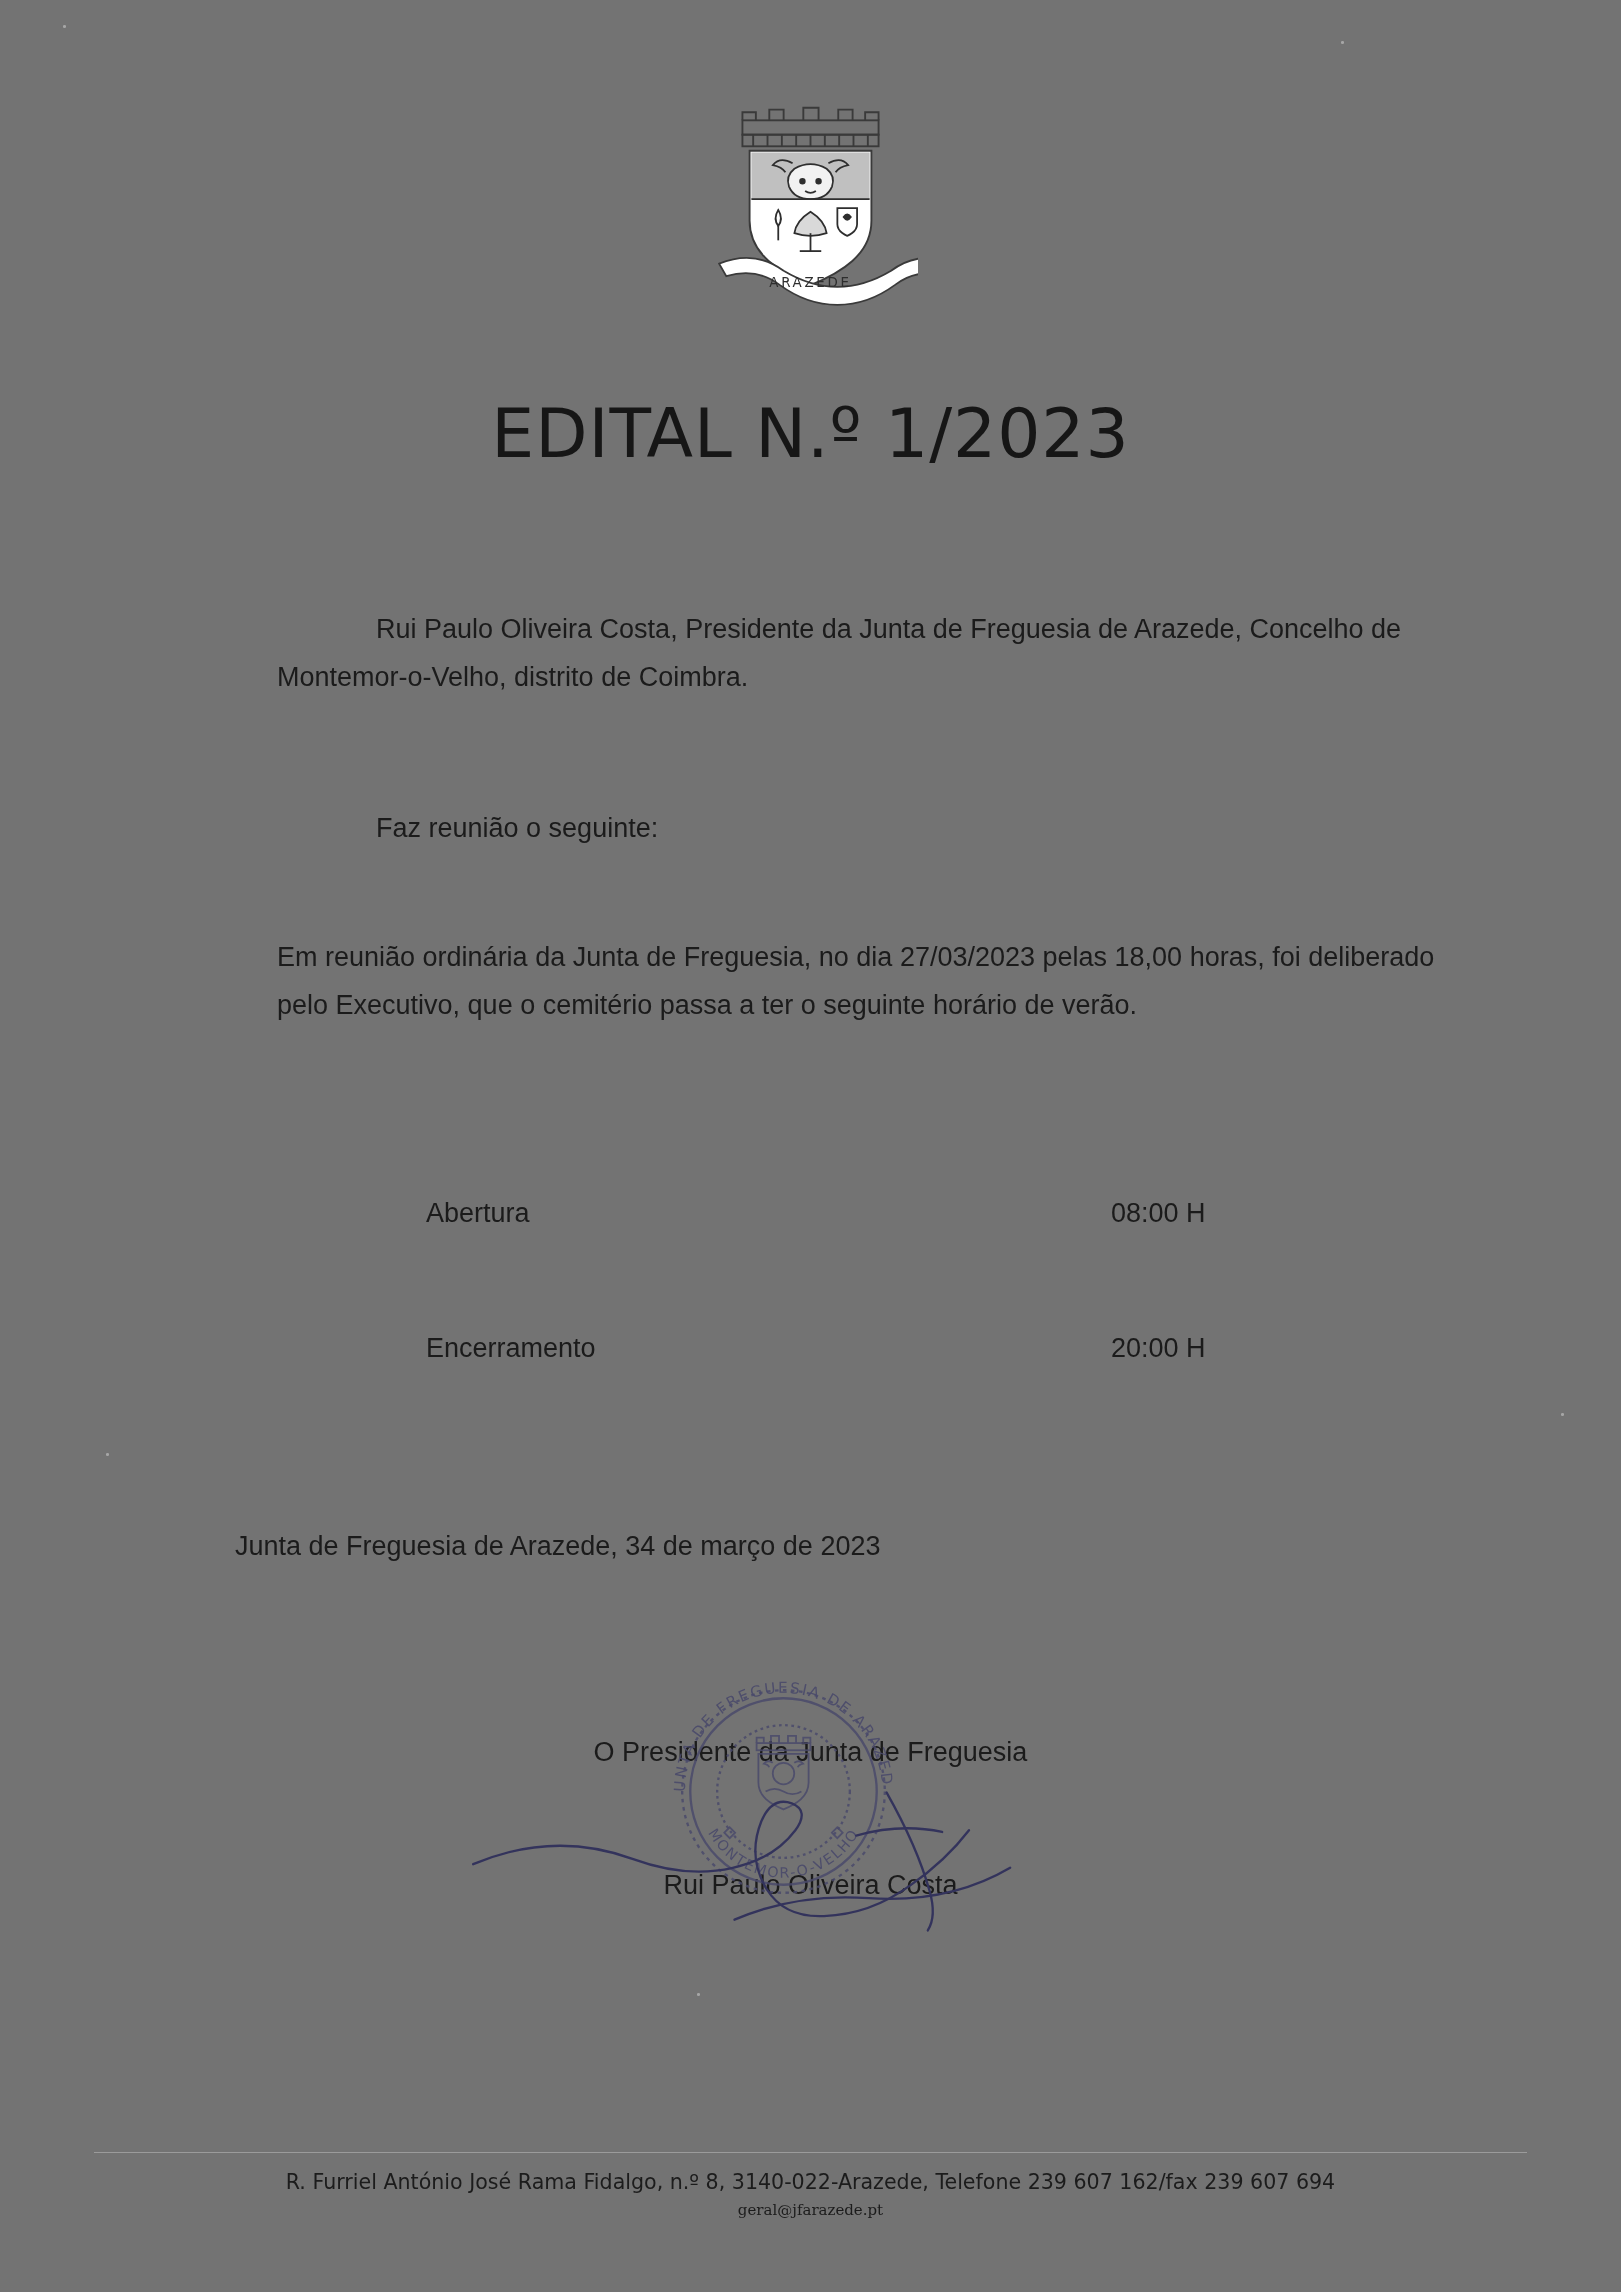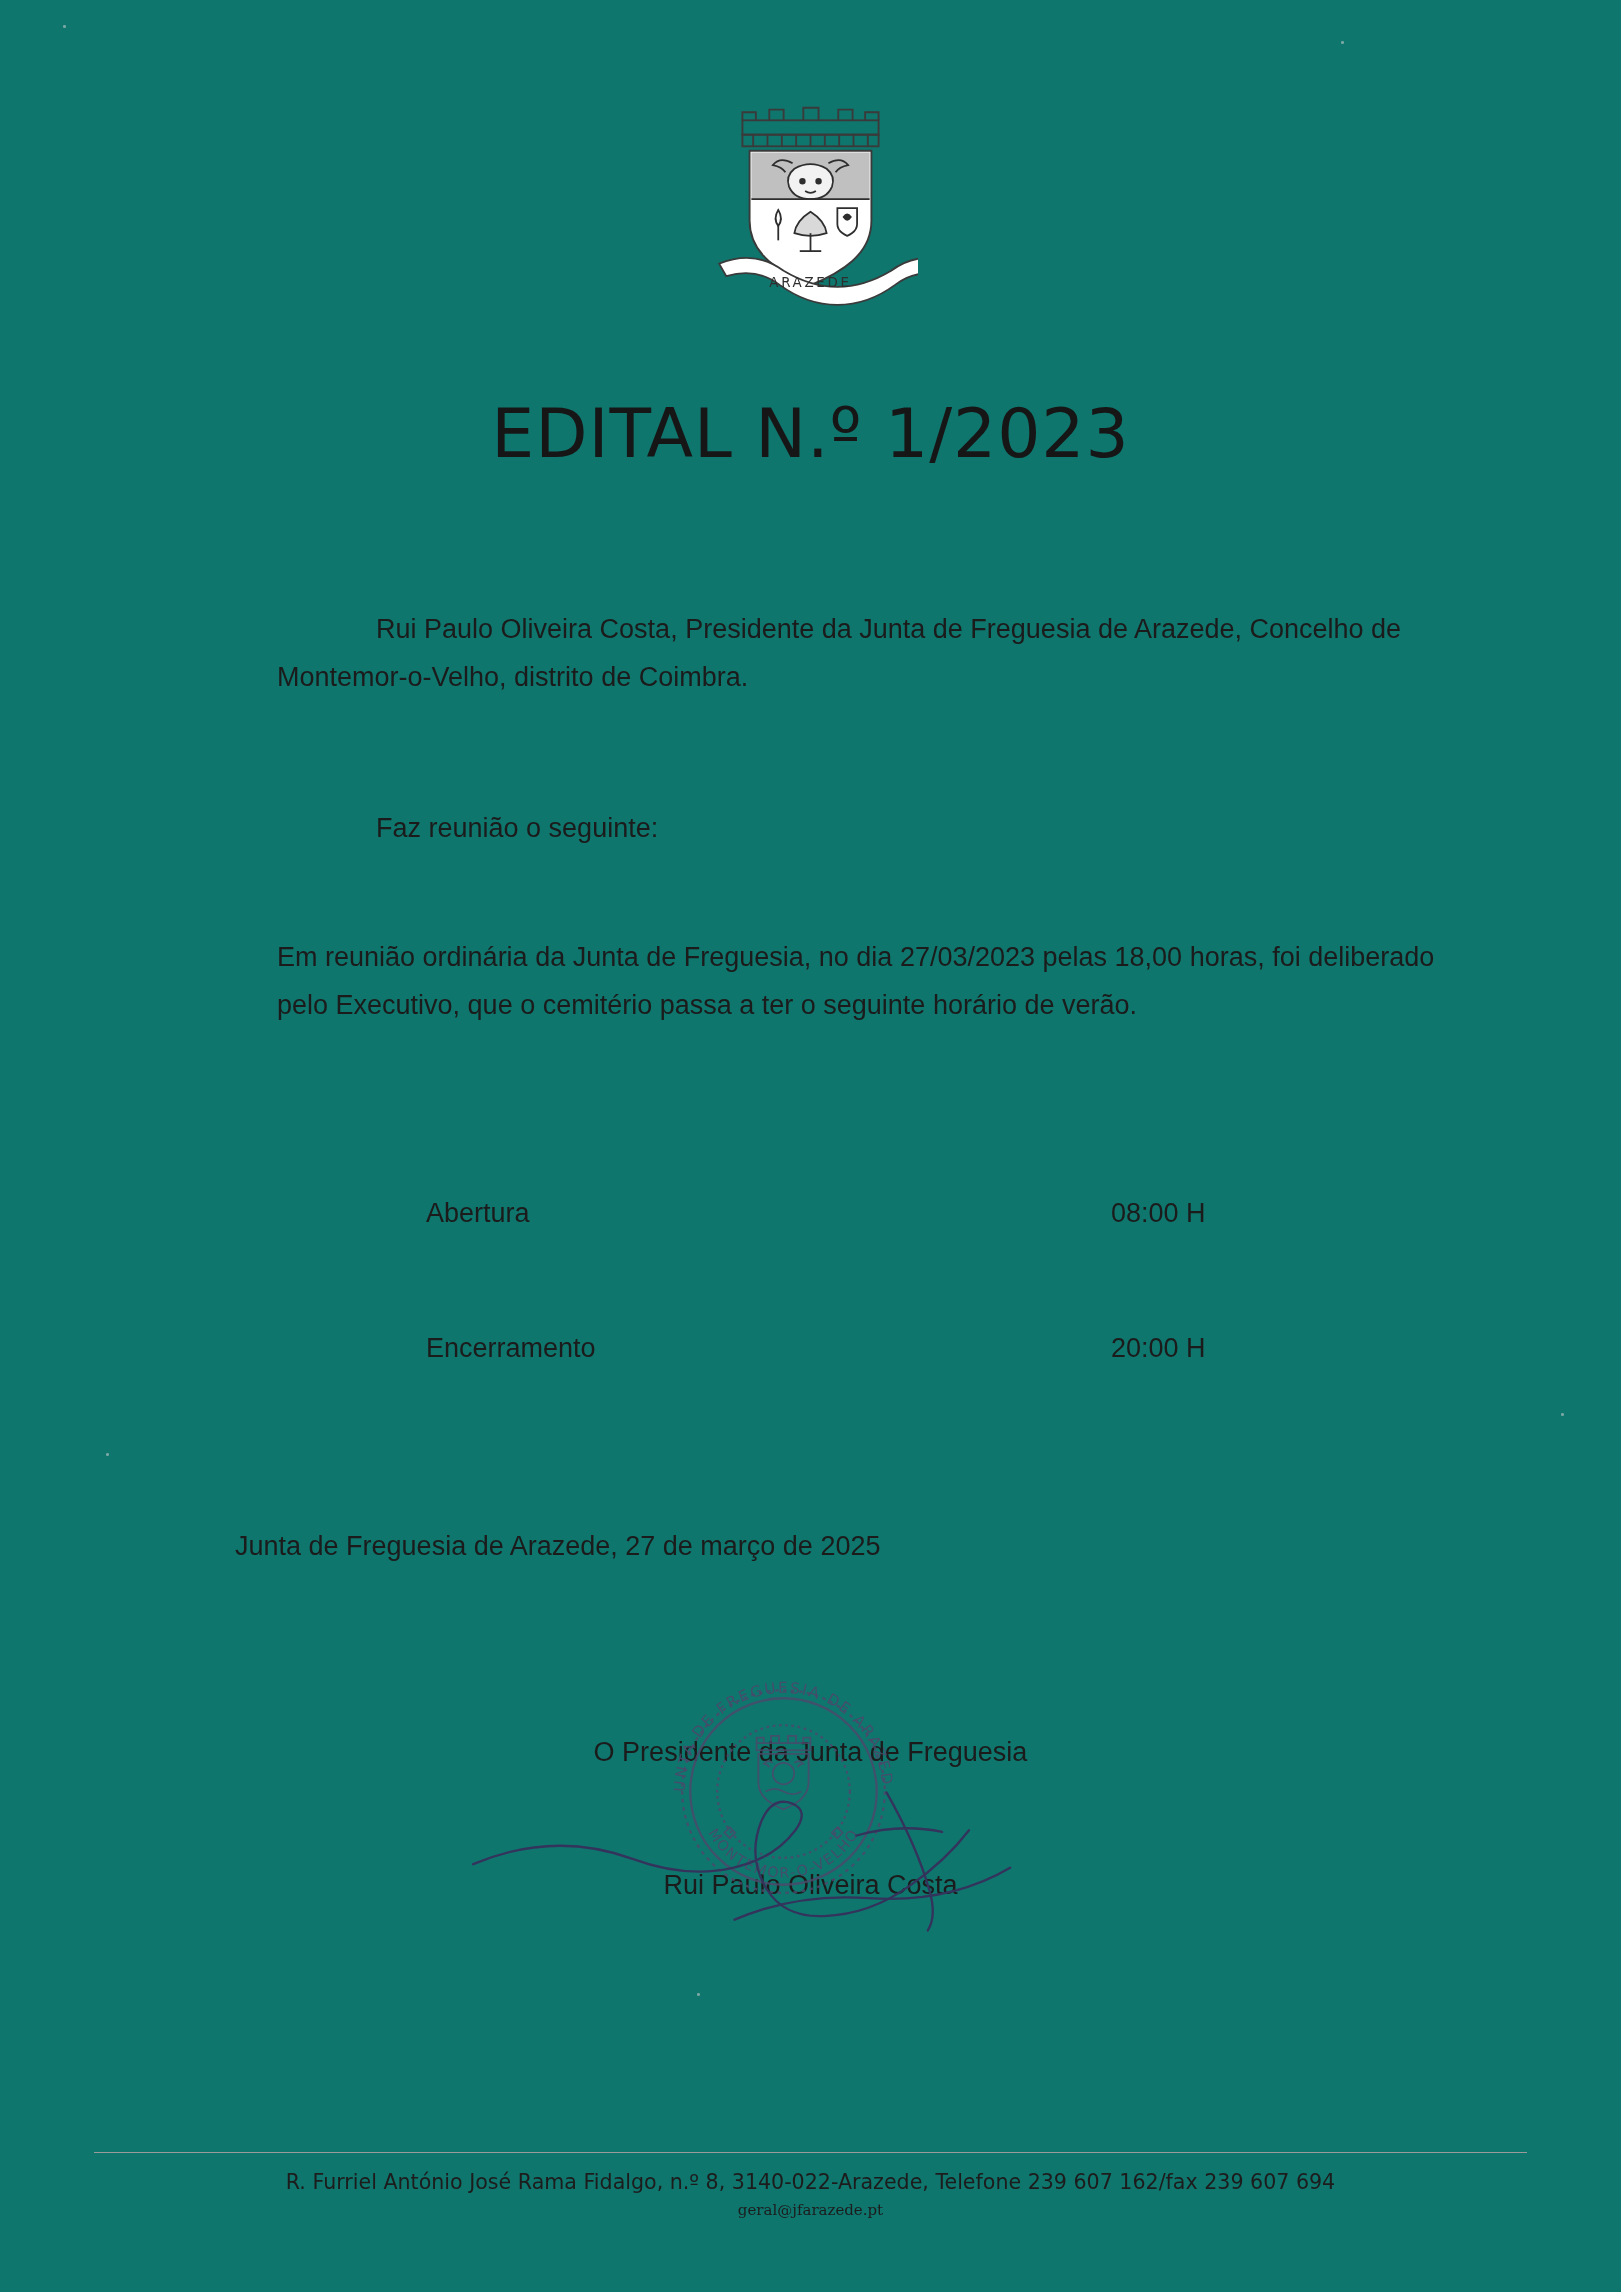--- a/index.html
+++ b/index.html
@@ -12,21 +12,21 @@
     height: 2293px;
     font-family: "Liberation Sans", sans-serif;
     color: #1a1a1a;
     position: relative;
     overflow: hidden;
   }
   .page {
     position: relative;
     width: 1621px;
     height: 2293px;
-    background: #0f766e;
+    background: #737373;
   }
 
   
   .speckle {
     position: absolute;
     background: #cfcfcf;
     border-radius: 50%;
     opacity: .55;
   }
 
@@ -243,21 +243,21 @@
     </div>
   </div>
 
   <div class="sched sched-close">
     <div class="sched-row">
       <span class="lbl">Encerramento</span>
       <span class="val">20:00 H</span>
     </div>
   </div>
 
-  <div class="closing">Junta de Freguesia de Arazede, 27 de março de 2025</div>
+  <div class="closing">Junta de Freguesia de Arazede, 34 de março de 2023</div>
 
   <div class="sig-line1">O Presidente da Junta de Freguesia</div>
   <div class="sig-line2">Rui Paulo Oliveira Costa</div>
 
   <div class="stamp">
     <svg viewBox="0 0 280 300" width="251" height="269">
       <defs>
         <path id="outerArc" d="M 30 150 A 110 110 0 0 1 250 150"></path>
         <path id="innerArc" d="M 44 150 A 96 96 0 0 0 236 150"></path>
       </defs>

